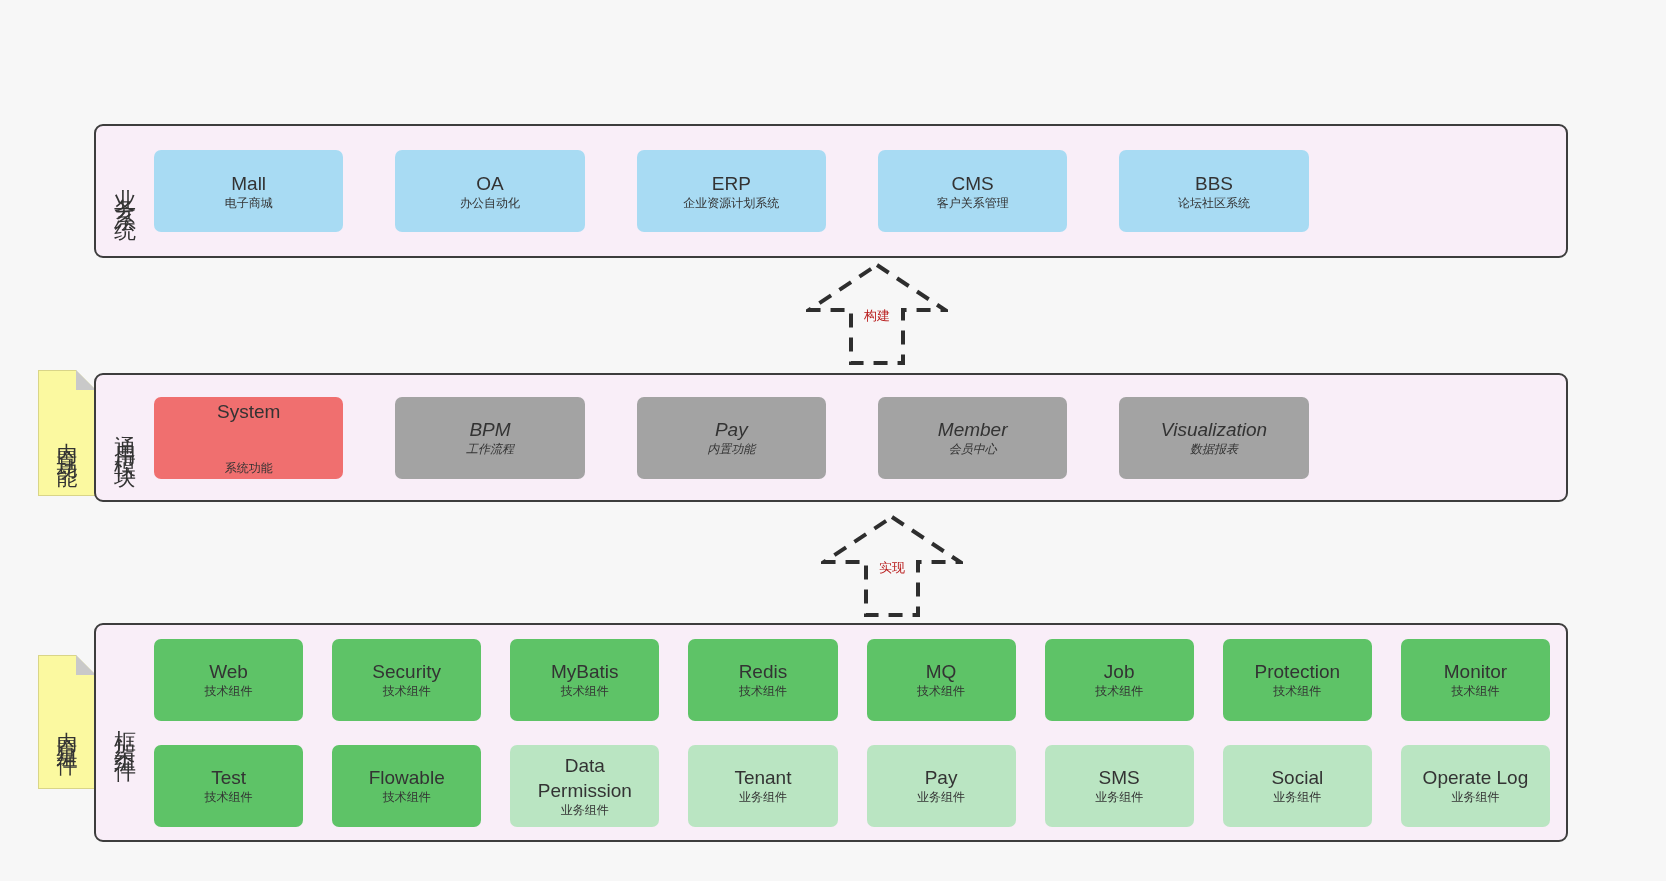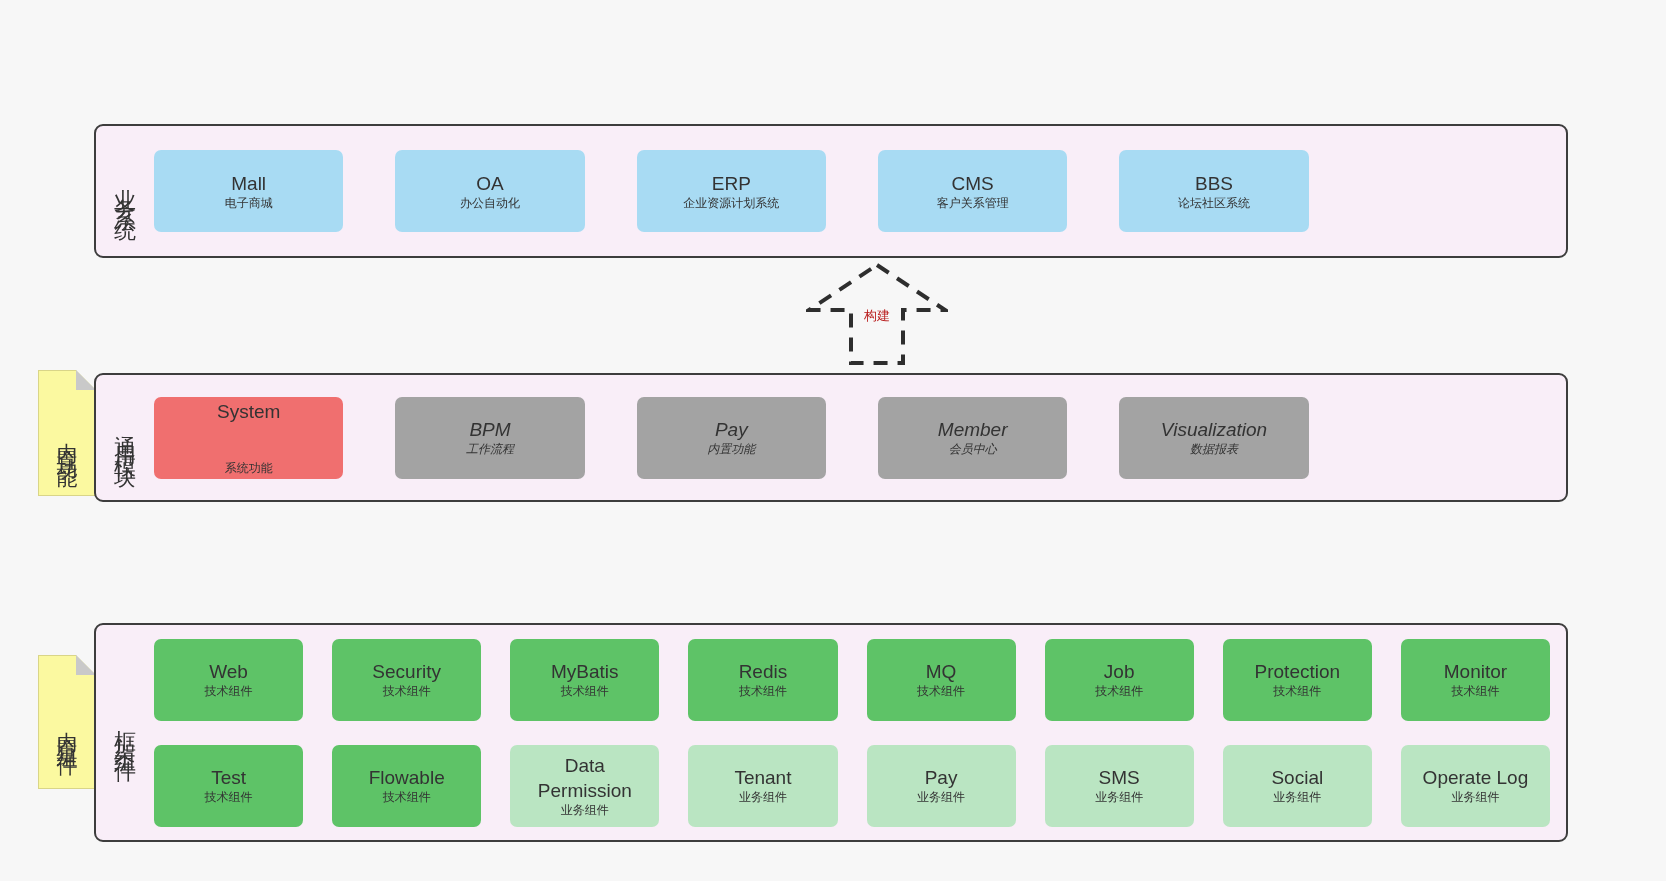--- a/index.html
+++ b/index.html
@@ -169,20 +169,26 @@
         <div class="en">Member</div>
         <div class="zh">会员中心</div>
       </div>
       <div class="box pink">
         <div class="en">Visualization</div>
         <div class="zh">数据报表</div>
       </div>
     </div>
   </section>
 
+  <div class="arrow" style="left:821px; top:514px;">
+    <svg width="142" height="104" viewBox="0 0 142 104">
+      <path d="M71 3 L139 48 L97 48 L97 101 L45 101 L45 48 L3 48 Z"></path>
+    </svg>
+    <div class="arrow-label">实现</div>
+  </div>
 
   <div class="sticky" style="top:655px; height:134px;">
     <div class="note-text">内置组件</div>
   </div>
 
   <section class="layer" style="top:623px; height:219px;">
     <div class="vlabel">框架组件</div>
     <div class="boxes cols8">
 
       <div class="box green">

